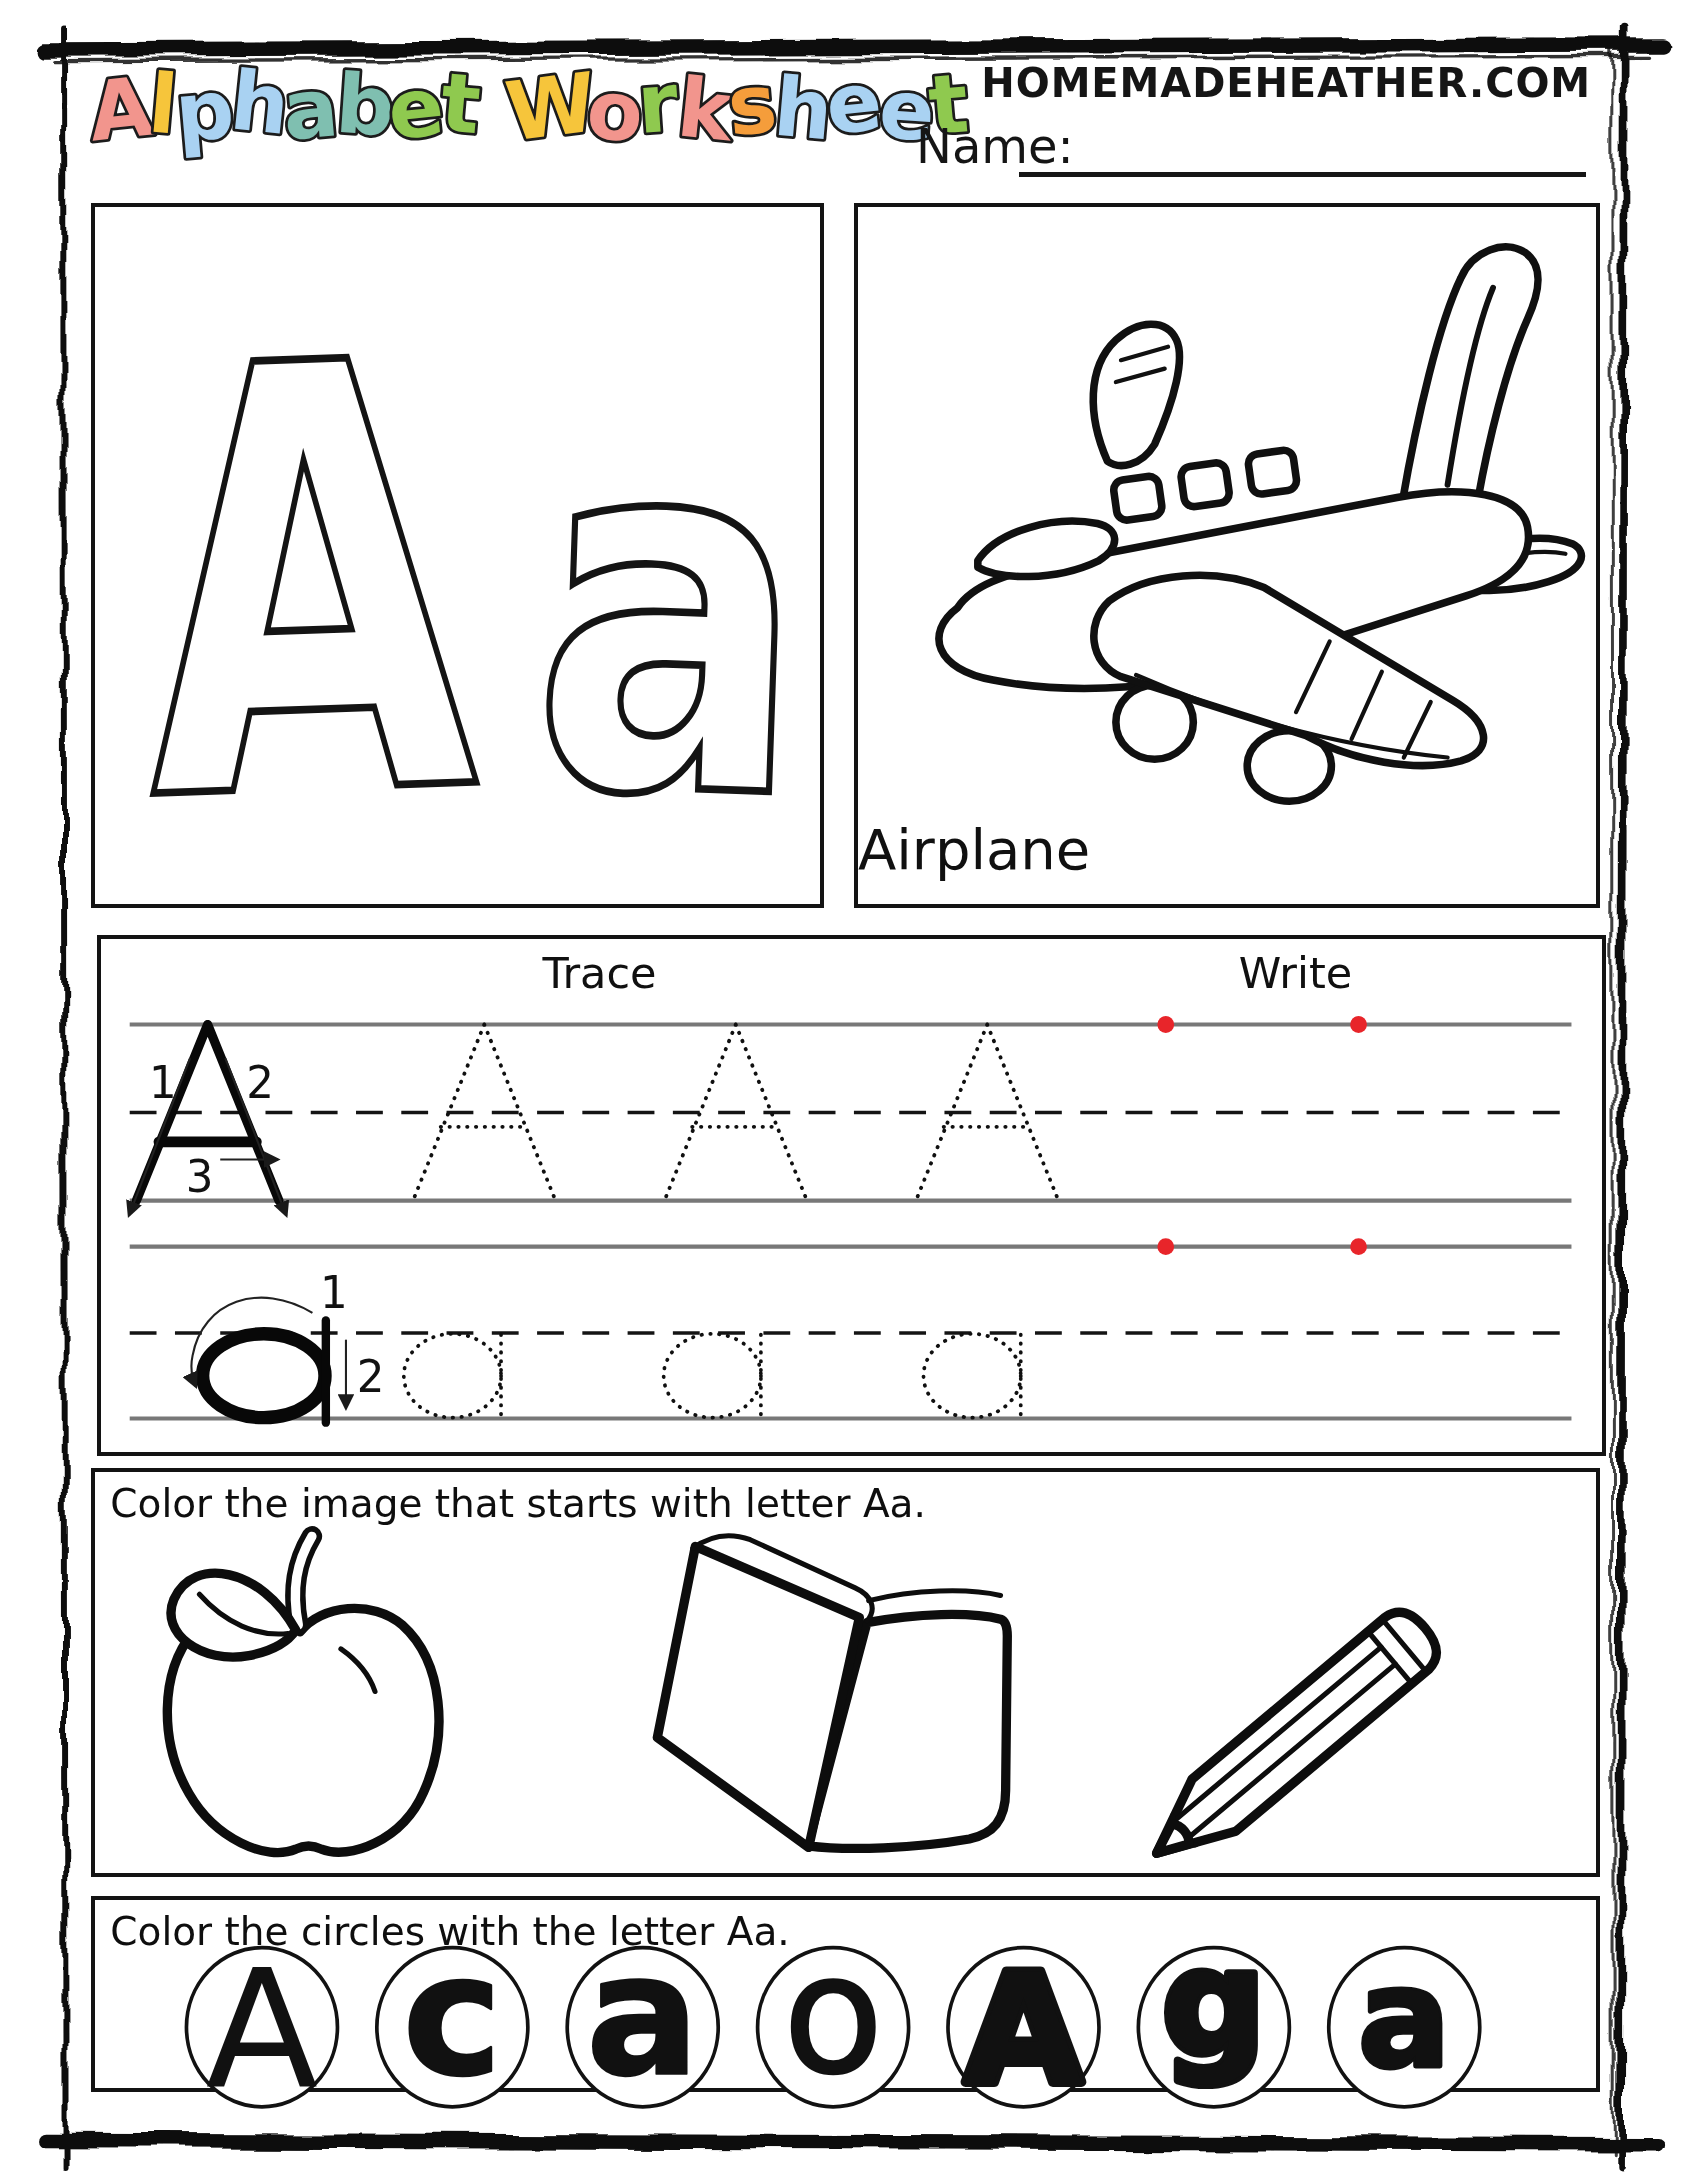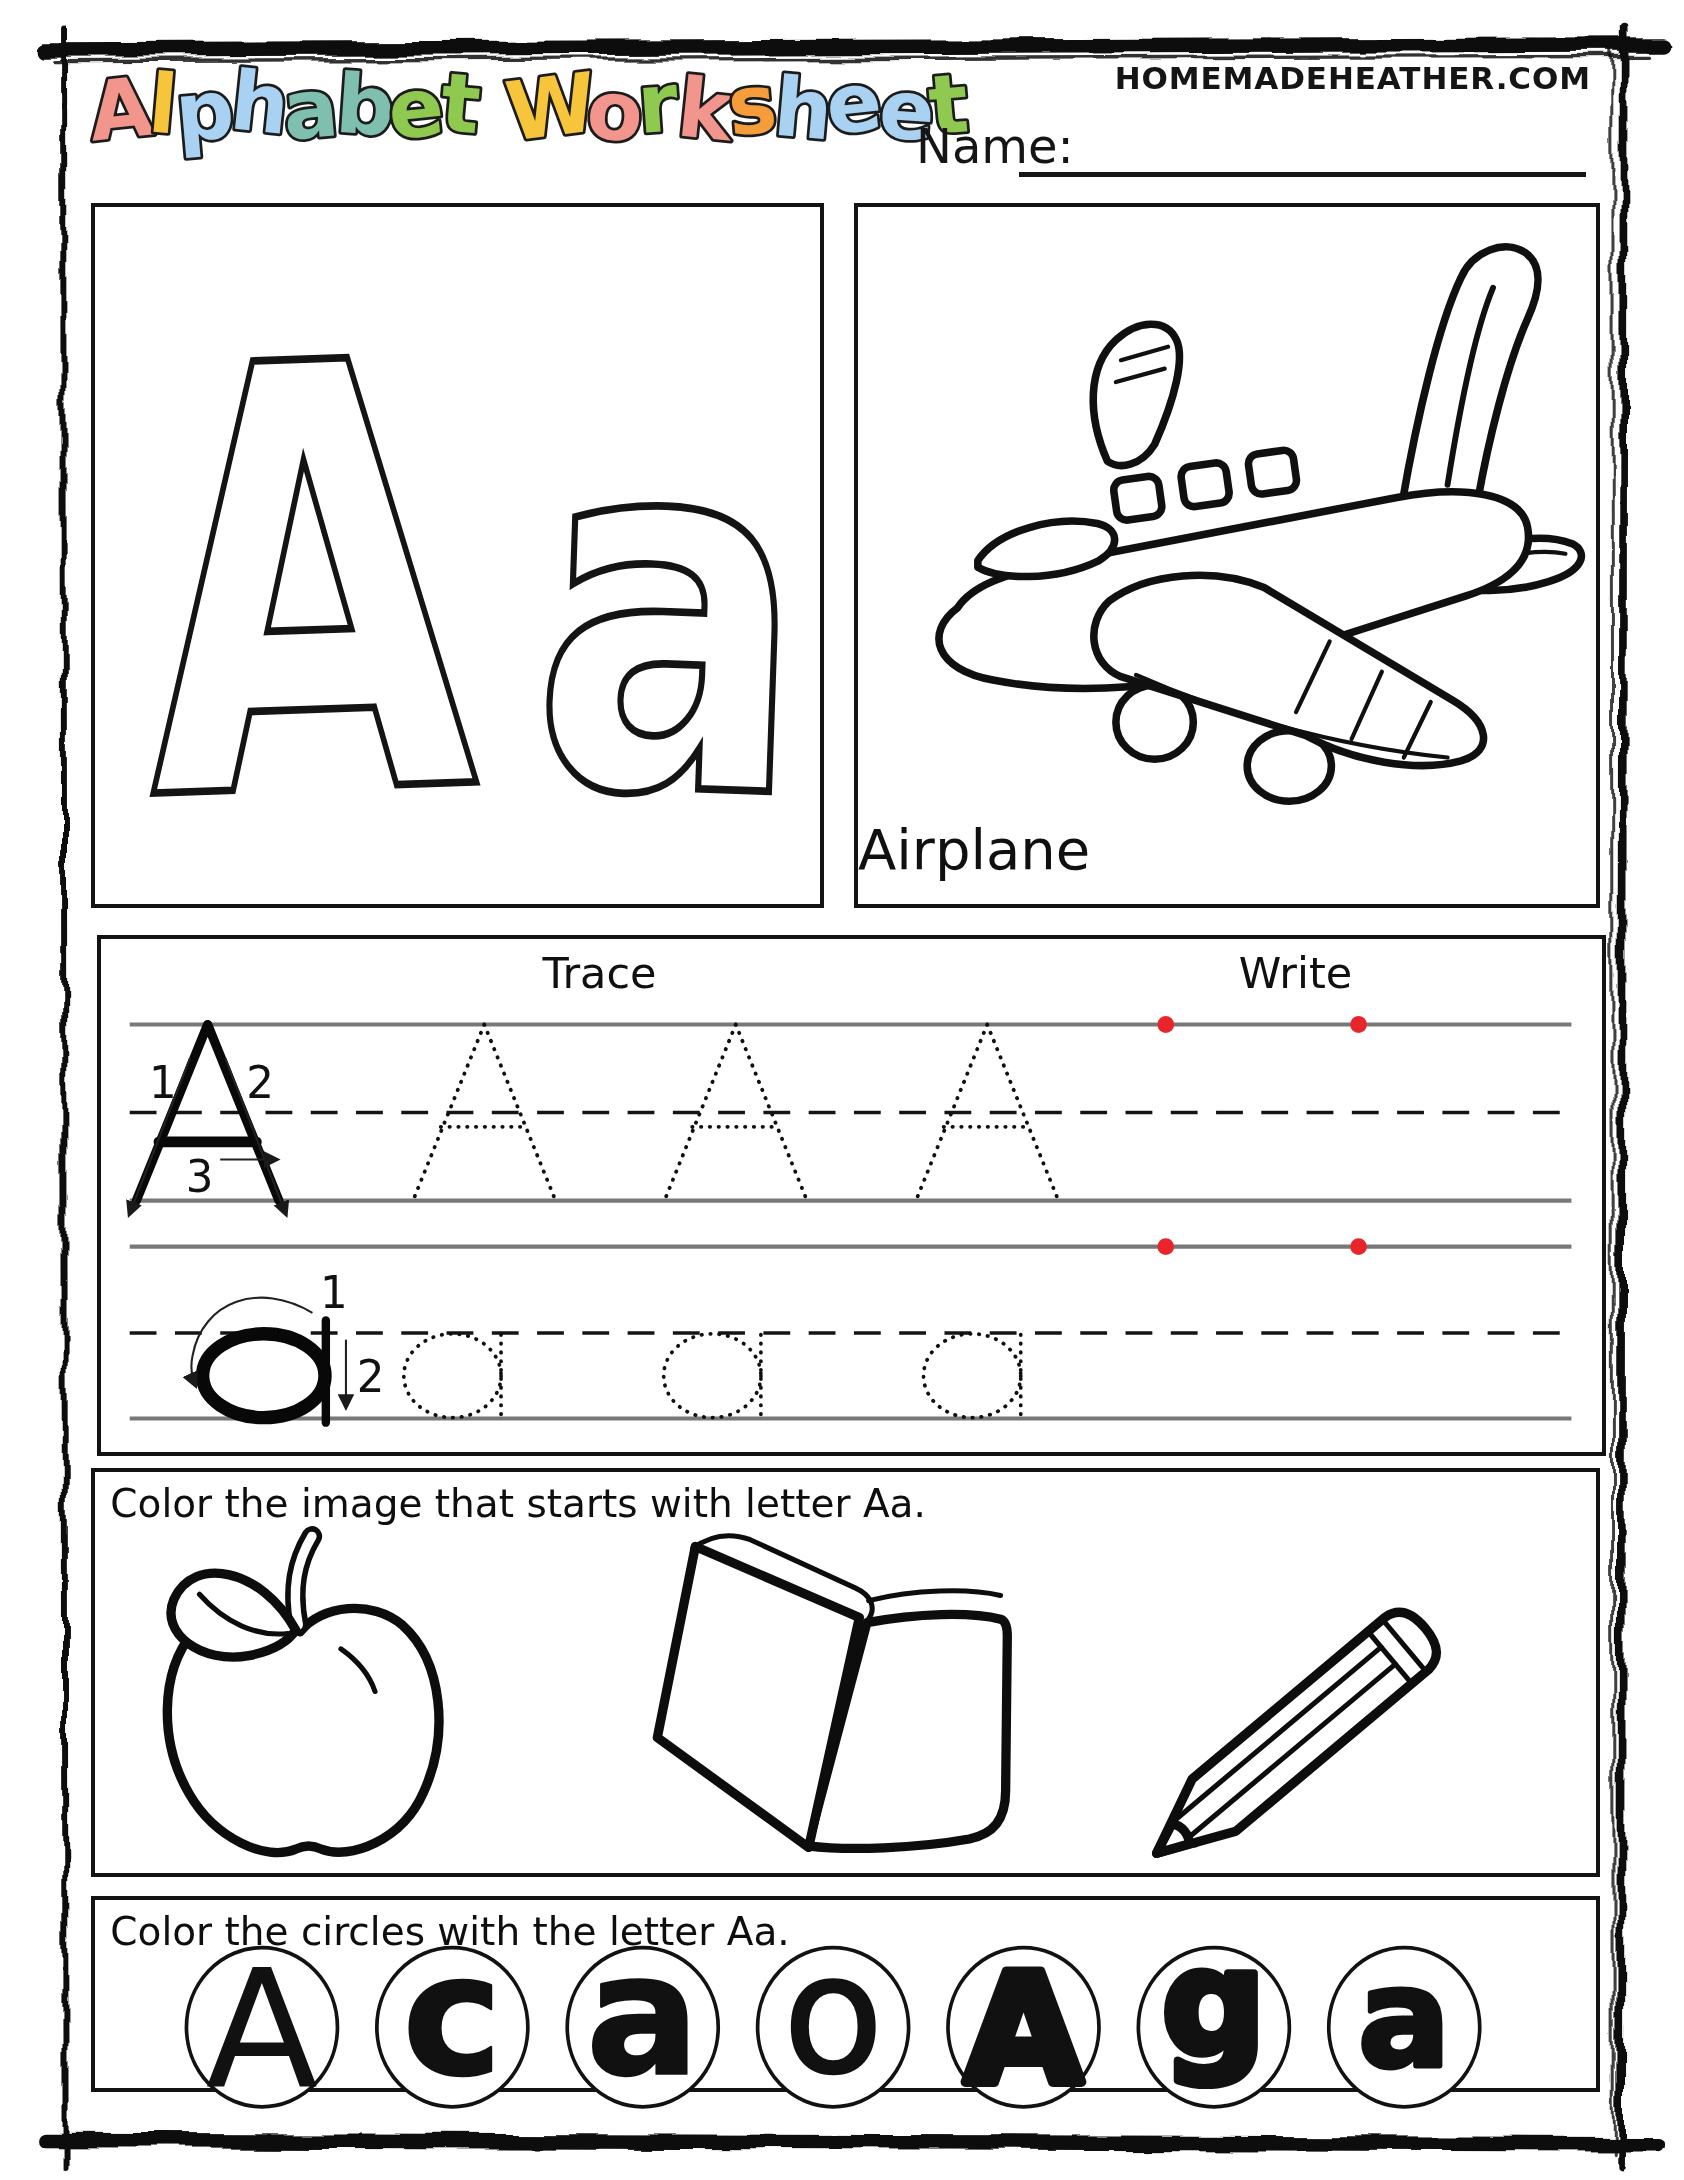--- a/index.html
+++ b/index.html
@@ -8,21 +8,21 @@
   .abs{position:absolute;}
   svg{display:block;overflow:visible;}
 
   
   .border-svg{position:absolute;left:0;top:0;}
 
   
   .title-svg text{font-family:"DejaVu Sans",sans-serif;font-weight:bold;font-size:96px;
       stroke:#1c1c1c;stroke-width:6.5px;paint-order:stroke;stroke-linejoin:round;letter-spacing:-2px;}
 
-  .site{position:absolute;top:60px;right:94px;font-size:31px;font-weight:bold;letter-spacing:0.9px;color:#151515;}
+  .site{position:absolute;top:60px;right:94px;font-size:40px;font-weight:bold;letter-spacing:0.9px;color:#151515;}
   .name-label{position:absolute;left:916px;top:118px;font-size:48px;color:#151515;}
   .name-line{position:absolute;left:1019px;top:172px;width:567px;height:5.1px;background:#161616;}
 
   .card{position:absolute;border:4.3px solid #131313;background:#fff;box-sizing:border-box;}
   .aa-card{left:91px;top:203px;width:733px;height:705px;}
   .plane-card{left:854px;top:203px;width:746px;height:705px;}
   .practice-box{left:97px;top:927px;width:1509px;height:521px;margin-top:8px;}
   .image-box{left:91px;top:1468px;width:1509px;height:409px;padding-left:39px;}
   .circles-box{left:91px;top:1896px;width:1509px;height:196px;}
 

